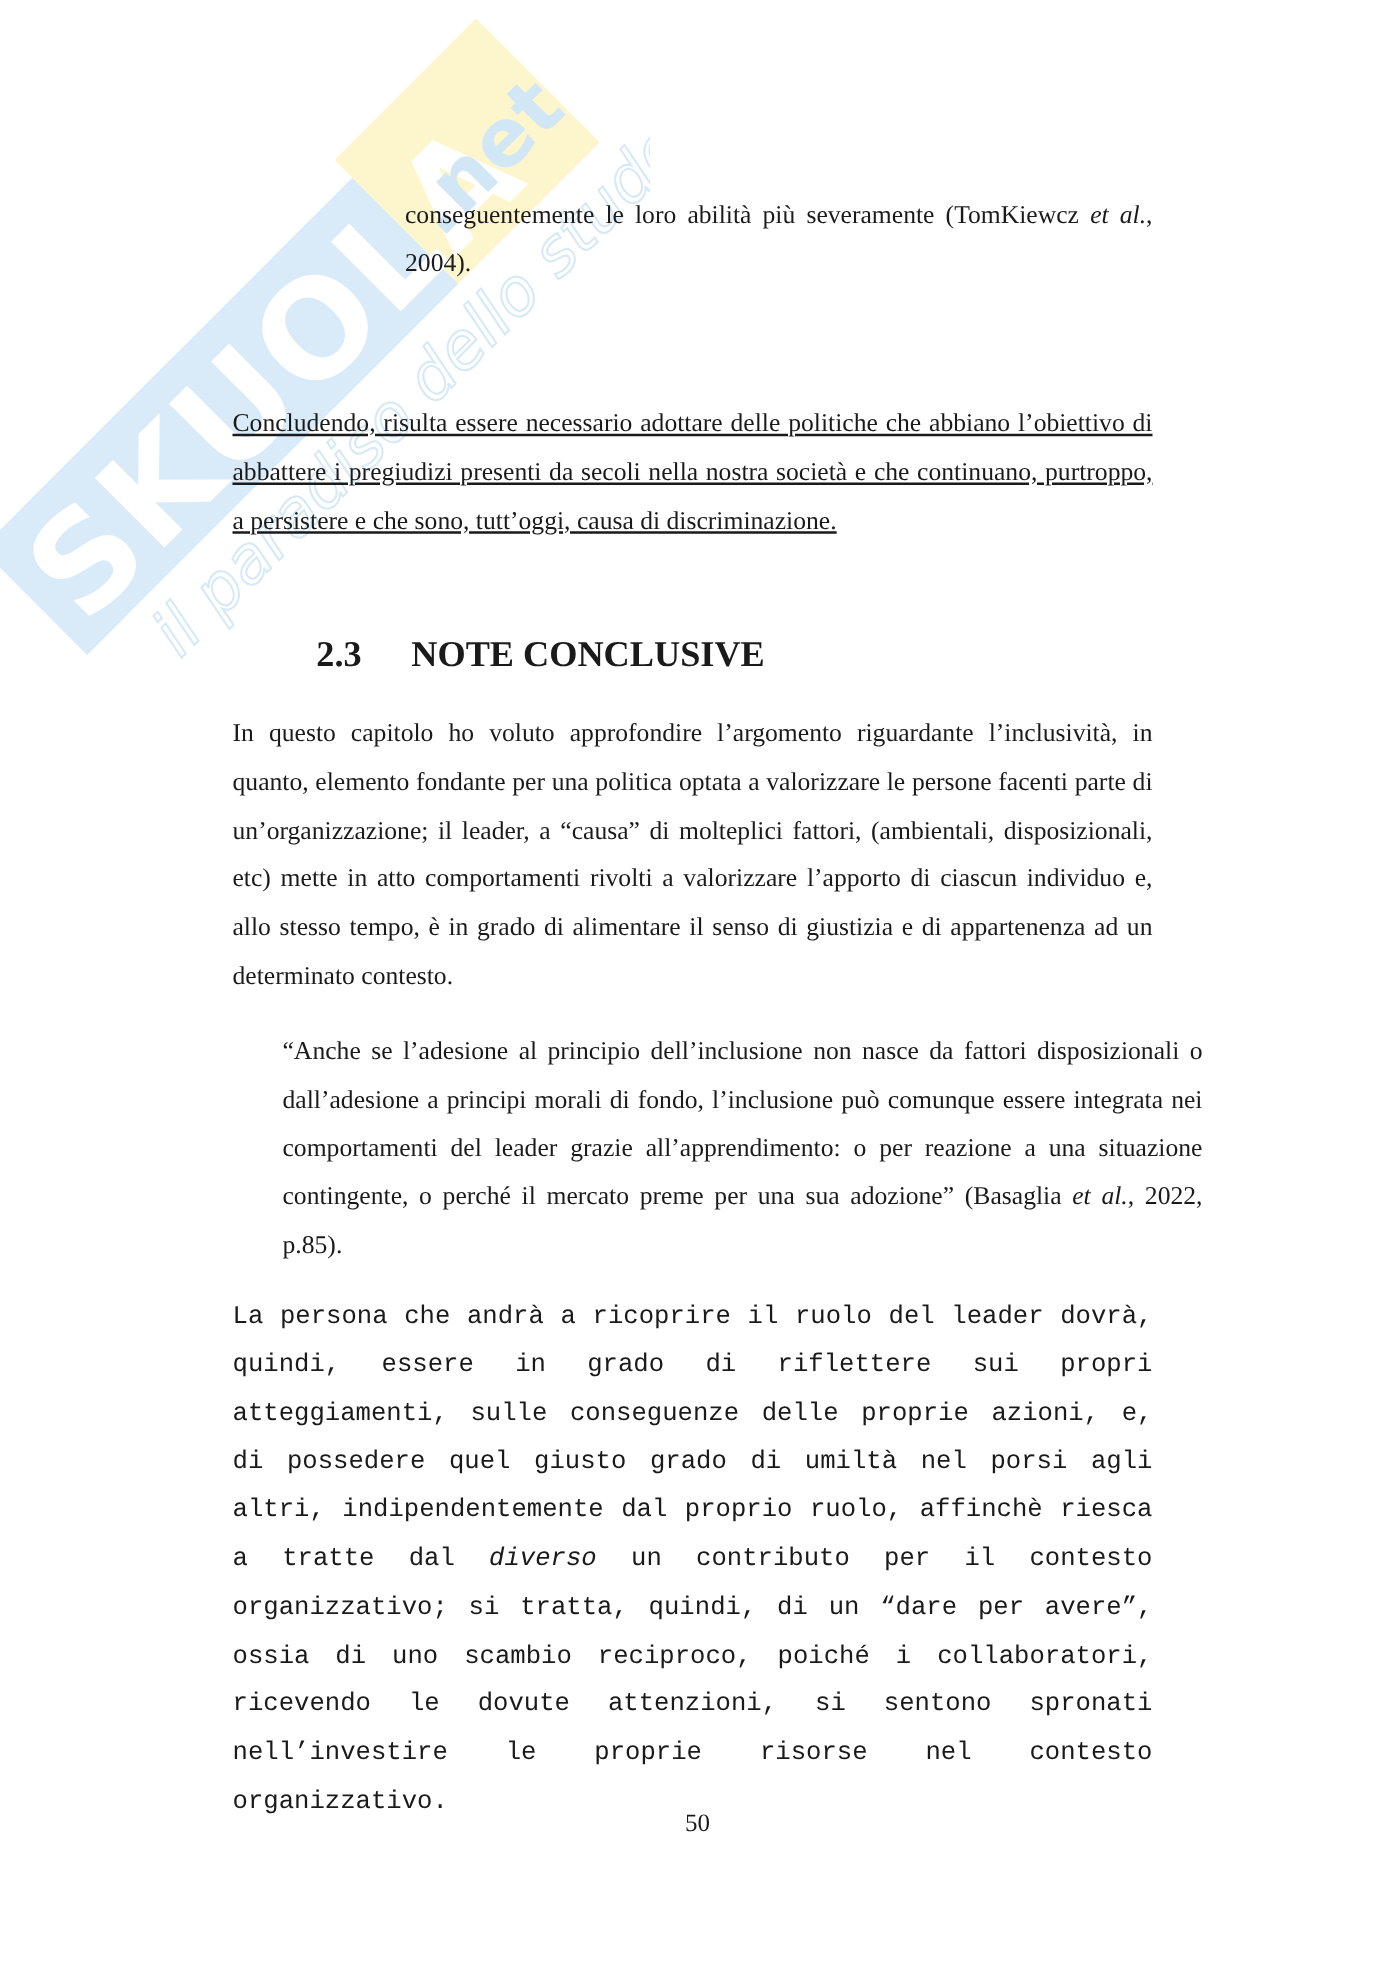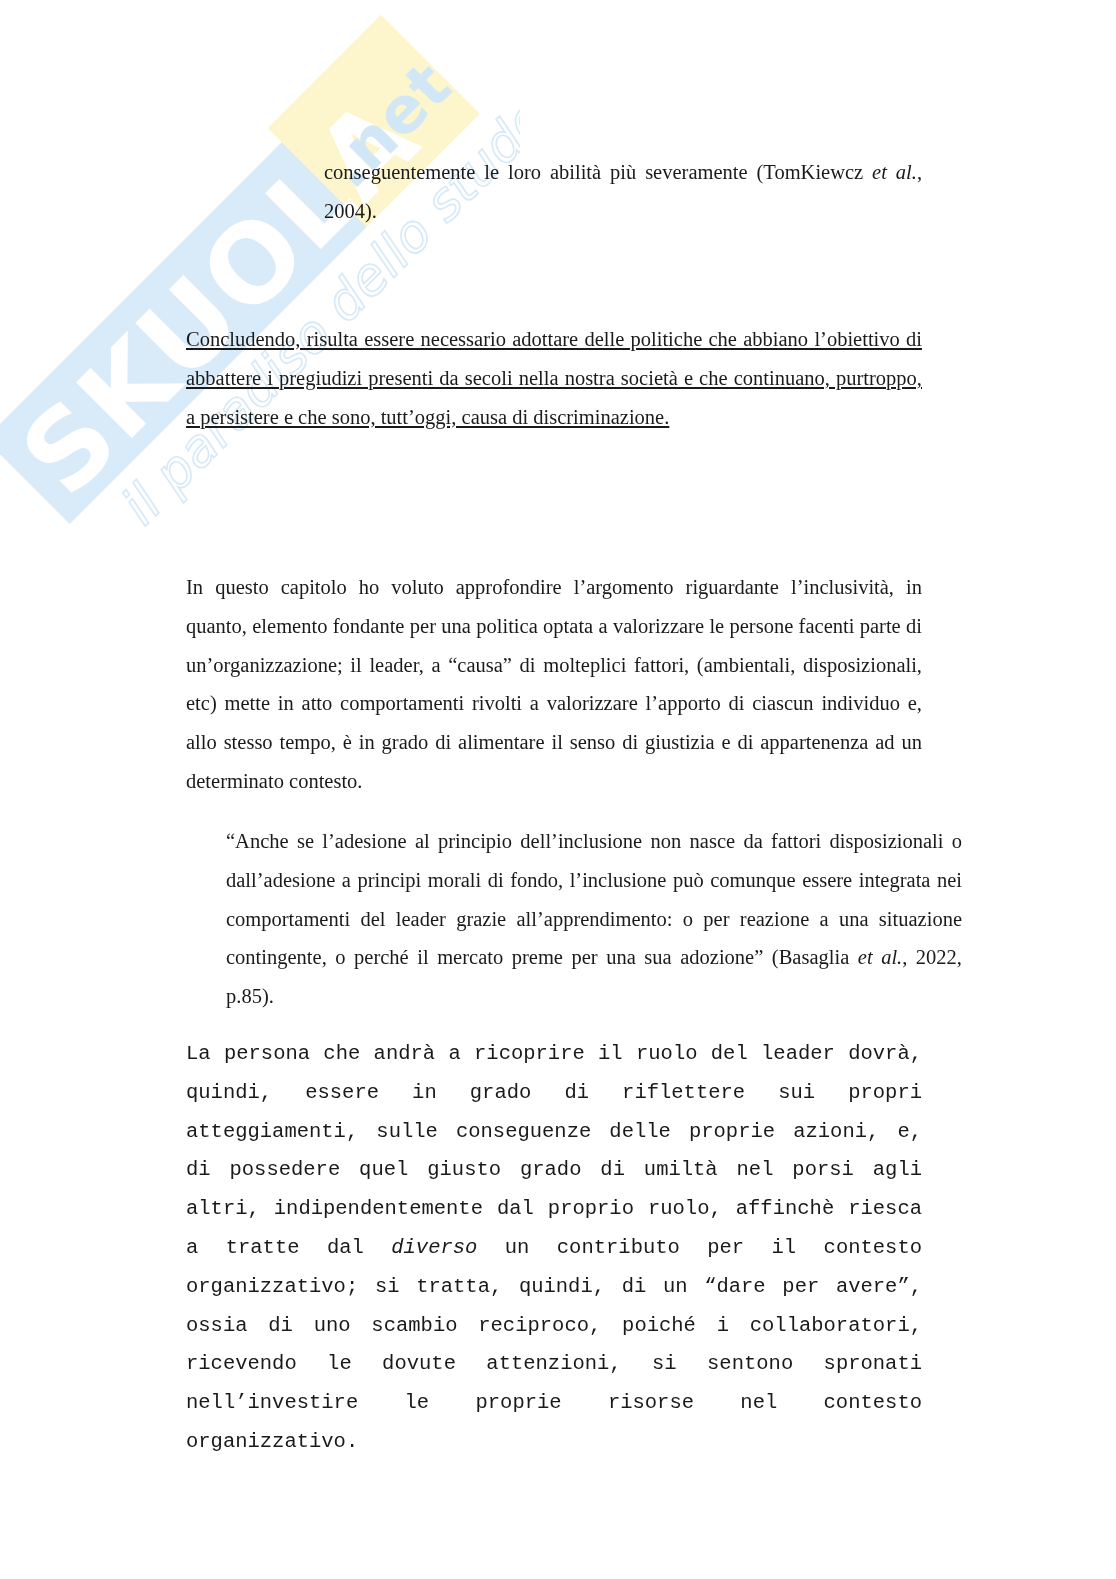--- a/index.html
+++ b/index.html
@@ -33,26 +33,30 @@
 <div class="page">
 
   <div class="block indent" style="top:153px;">
     <p><span>conseguentemente le loro abilità più severamente (TomKiewcz</span> <em>et al.</em><span>, 2004).</span></p>
   </div>
 
   <div class="block" style="top:320px;text-decoration:underline;">
     <p>Concludendo, risulta essere necessario adottare delle politiche che abbiano l’obiettivo di abbattere i pregiudizi presenti da secoli nella nostra società e che continuano, purtroppo, a persistere e che sono, tutt’oggi, causa di discriminazione.</p>
   </div>
 
+  <h2 class="heading">
+    <span class="num">2.3</span><span>NOTE CONCLUSIVE</span>
+  </h2>
 
   <div class="block" style="top:568px;">
     <p>In questo capitolo ho voluto approfondire l’argomento riguardante l’inclusività, in quanto, elemento fondante per una politica optata a valorizzare le persone facenti parte di un’organizzazione; il leader, a “causa” di molteplici fattori, (ambientali, disposizionali, etc) mette in atto comportamenti rivolti a valorizzare l’apporto di ciascun individuo e, allo stesso tempo, è in grado di alimentare il senso di giustizia e di appartenenza ad un determinato contesto.</p>
   </div>
 
   <div class="block" style="top:822px;margin-left:40px;">
     <p><span>“Anche se l’adesione al principio dell’inclusione non nasce da fattori disposizionali o dall’adesione a principi morali di fondo, l’inclusione può comunque essere integrata nei comportamenti del leader grazie all’apprendimento: o per reazione a una situazione contingente, o perché il mercato preme per una sua adozione” (Basaglia </span><em>et al.</em><span>, 2022, p.85).</span></p>
   </div>
 
   <div class="block" style="top:1035px;font-family:Liberation Mono, monospace;">
     <p><span>La persona che andrà a ricoprire il ruolo del leader dovrà, quindi, essere in grado di riflettere sui propri atteggiamenti, sulle conseguenze delle proprie azioni, e, di possedere quel giusto grado di umiltà nel porsi agli altri, indipendentemente dal proprio ruolo, affinchè riesca a tratte dal </span><em>diverso</em><span> un contributo per il contesto organizzativo; si tratta, quindi, di un “dare per avere”, ossia di uno scambio reciproco, poiché i collaboratori, ricevendo le dovute attenzioni, si sentono spronati nell’investire le proprie risorse nel contesto organizzativo.</span></p>
   </div>
 
+  <div class="pagenum">50</div>
 </div>
 
 </body></html>

